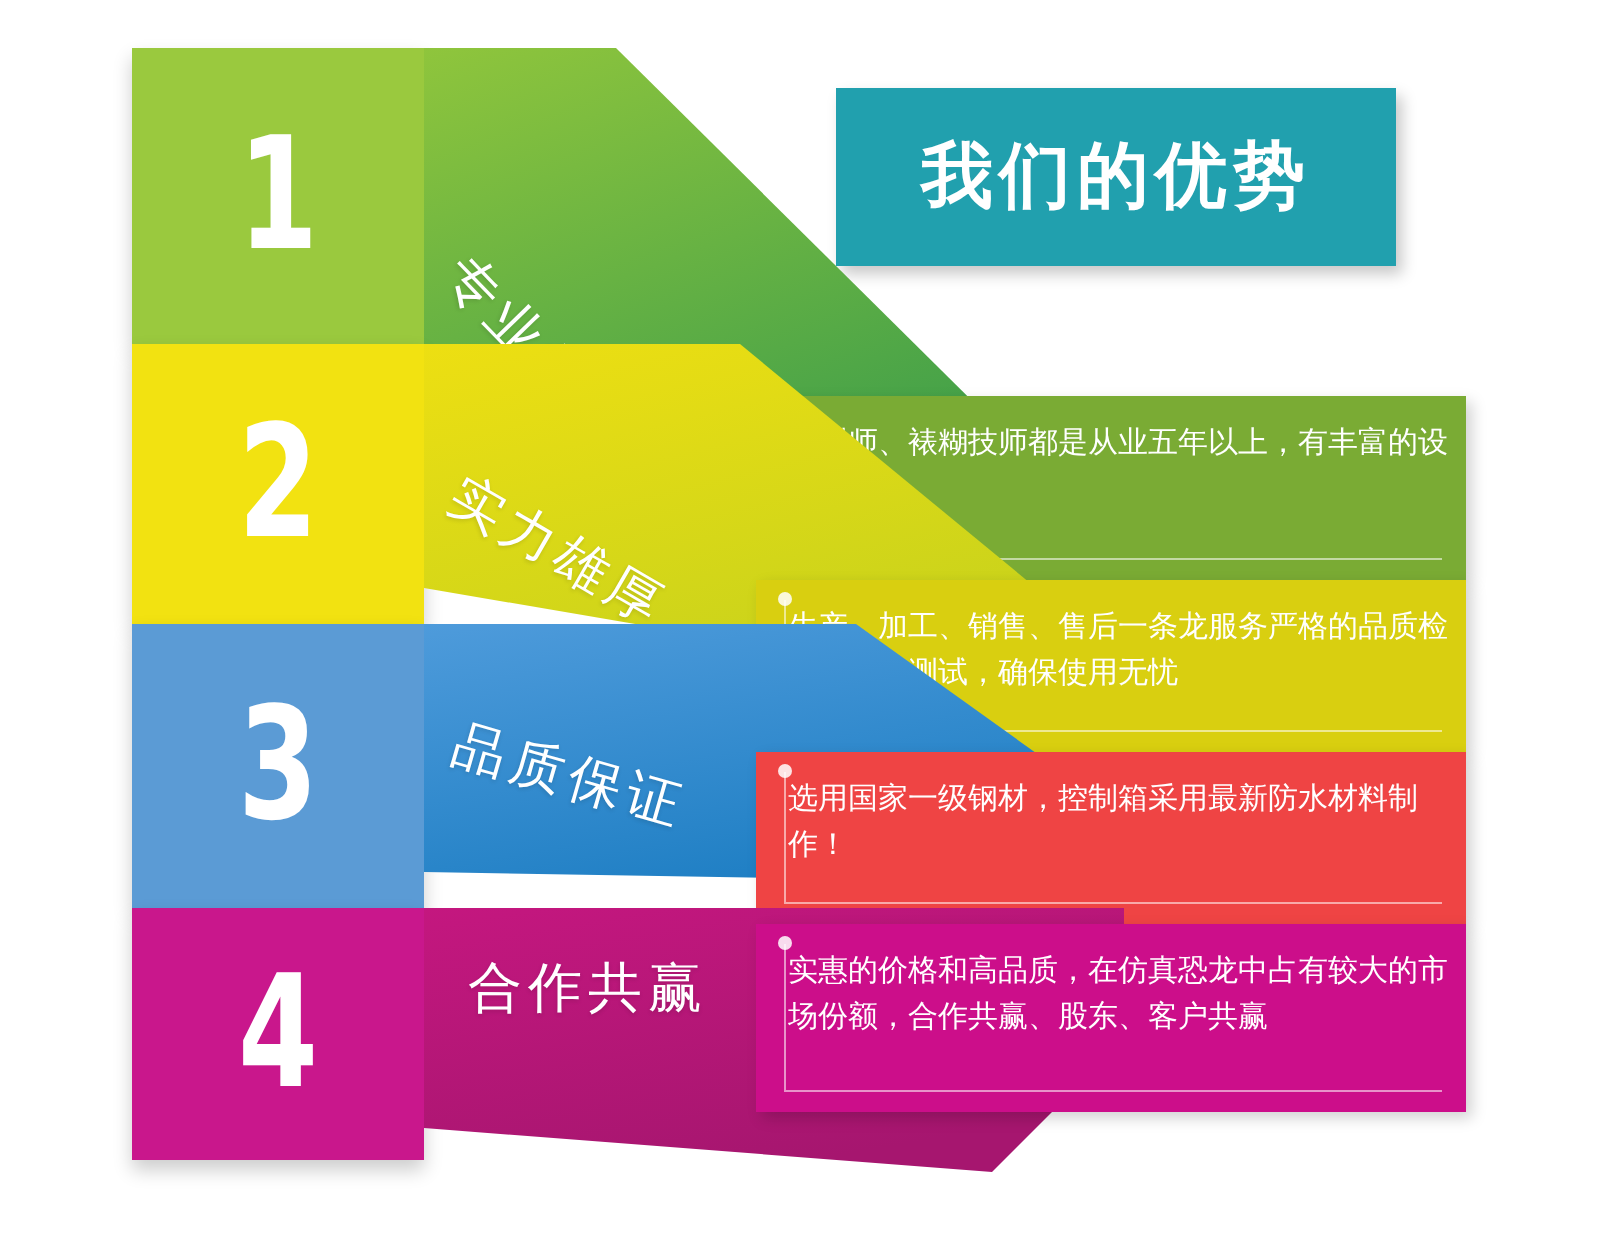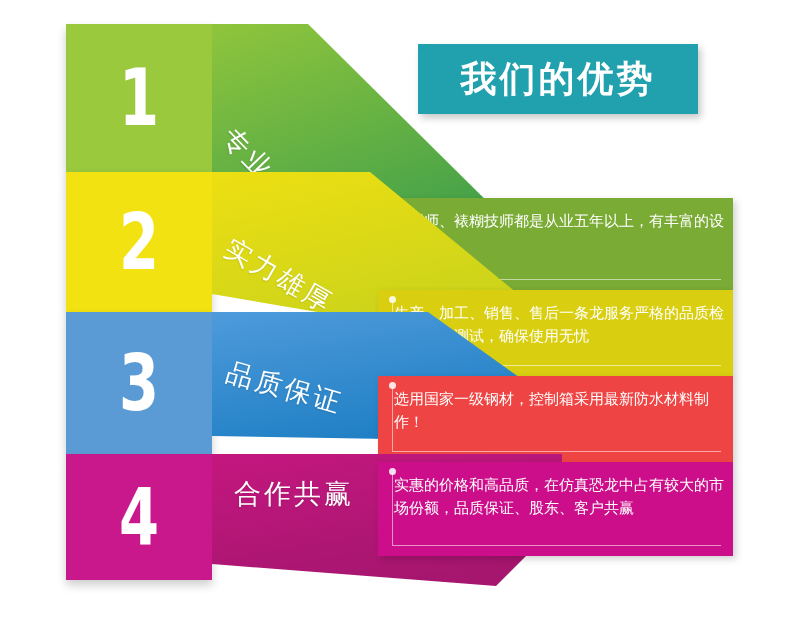--- a/index.html
+++ b/index.html
@@ -7,21 +7,21 @@
     width:800px;height:622px;
     background:#ffffff;
     font-family:"DejaVu Sans","Liberation Sans",sans-serif;
     overflow:hidden;
   }
   #stage{position:relative;width:800px;height:622px;background:#fff;}
 
   
   .banner{
     position:absolute;
-    left:418px;top:44px;width:280px;height:70px;
+    left:418px;top:44px;width:280px;height:89px;
     display:flex;align-items:center;justify-content:center;
     box-shadow:3px 4px 7px rgba(0,0,0,.22);
   }
   .banner-text{
     color:#ffffff;
     font-size:36px;
     font-weight:700;
     letter-spacing:3px;
     line-height:1;
     white-space:nowrap;
@@ -191,17 +191,17 @@
             </defs>
             <polygon points="0,0 350,0 350,66 284,132 0,110" fill="url(#grad3)"></polygon>
           </svg>
         </div>
       <div class="ribbon-label" id="rlab-3" style="left: 22px; top: 22px; transform: rotate(0deg); transform-origin: left top;">合作共赢</div>
     </div>
     <div class="card" id="card-3" style="top: 462px; height: 94px; background: rgb(204, 14, 138);">
       <div class="card-inner">
         <span class="card-dot"></span>
       </div>
-      <div class="card-text" id="ctext-3">实惠的价格和高品质，在仿真恐龙中占有较大的市场份额，品质保证、股东、客户共赢</div>
+      <div class="card-text" id="ctext-3">实惠的价格和高品质，在仿真恐龙中占有较大的市场份额，合作共赢、股东、客户共赢</div>
     </div>
   </div>
 
 </div>
 
 </body></html>

